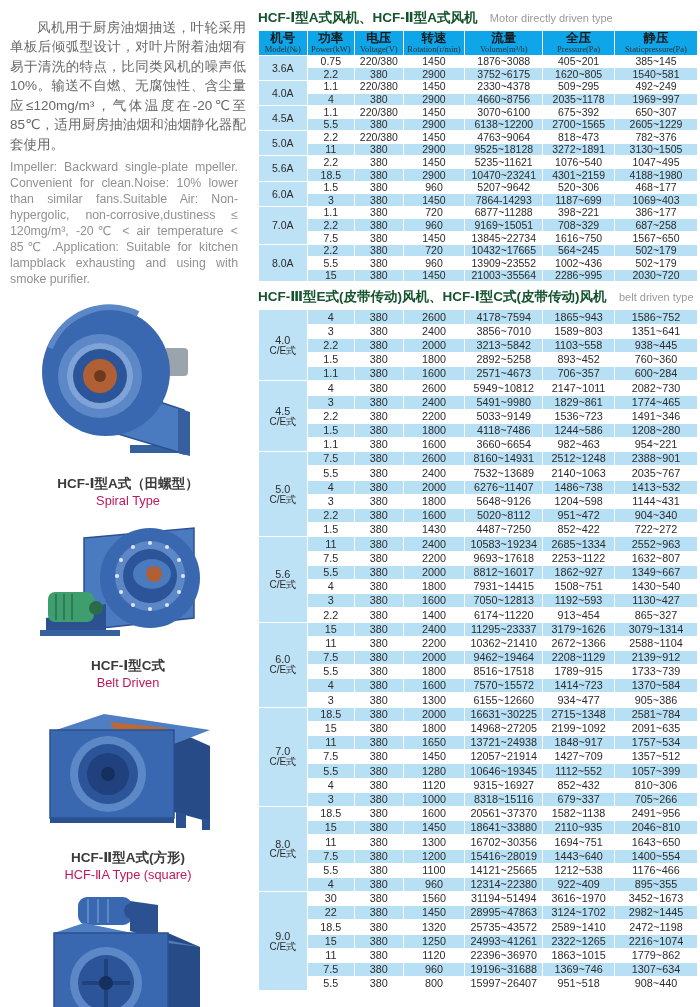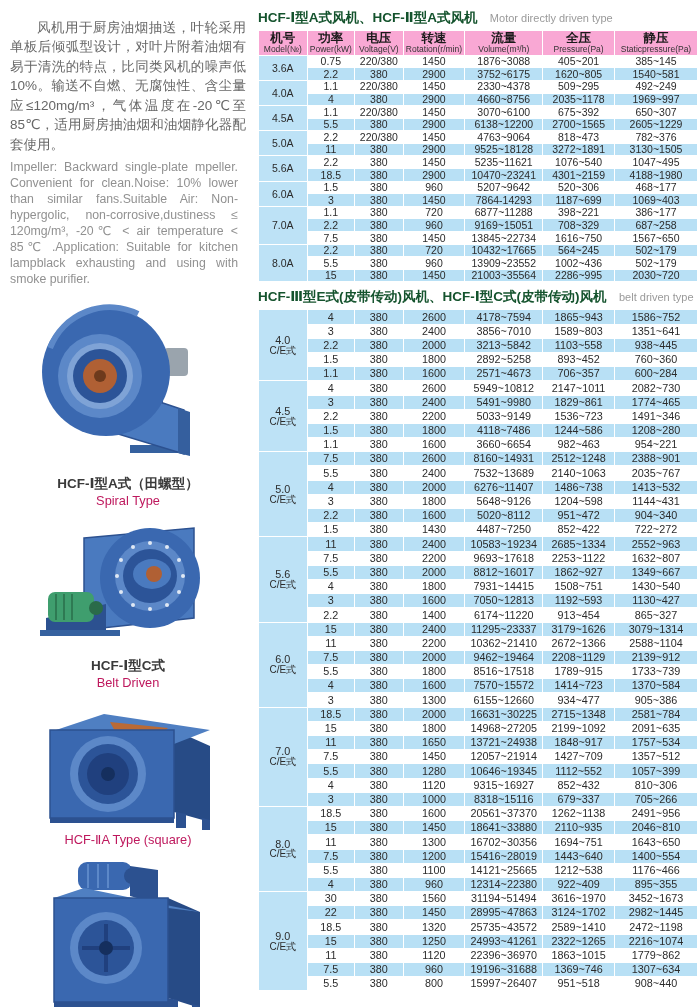--- a/index.html
+++ b/index.html
@@ -13,21 +13,21 @@
   figure svg{display:block;margin:0 auto;}
   .cap-cn{font-size:13.5px;font-weight:bold;color:#3a3a3a;line-height:1.25;margin-top:18px;}
   .cap-en{font-size:12.8px;color:#be185d;line-height:1.2;}
   
   .right{flex:1;padding:6px 2px 0 6px;box-sizing:border-box;}
   .tbl-title{margin:2px 0 3px 0;white-space:nowrap;}
   .tbl-title .cn{color:#14532d;font-weight:bold;font-size:13.5px;}
   .tbl-title .en{color:#9a9a9a;font-size:11px;margin-left:8px;}
   table{width:100%;border-collapse:collapse;table-layout:fixed;}
   th,td{padding:0;border:1px solid #fff;text-align:center;overflow:hidden;white-space:nowrap;}
-  thead th{background:#f9a8d4;height:16px;}
+  thead th{background:#0ea5e9;height:16px;font-family:Liberation Serif, serif;}
   .h-cn{font-size:12.5px;font-weight:bold;color:#1a1a1a;line-height:1.15;}
   .h-en{font-size:8.5px;font-weight:normal;color:#333;line-height:1.1;}
   #tbl-0 td{height:11.6px;font-size:10.5px;color:#2b2b2b;line-height:1;}
   #tbl-1 td{height:13.2px;font-size:10.8px;color:#2b2b2b;line-height:1;}
   tr.band td{background:#b8e0f5;}
   td.model-cell{background:#bde2f6 !important;font-size:11px;color:#222;}
   td.model-cell .m2{font-size:10px;}
 </style>
 </head>
 <body>
@@ -103,20 +103,21 @@
         <rect x="24" y="30" width="124" height="88" fill="#3a68b0" stroke="#2c5190" stroke-width="1.5"></rect>
         <circle cx="82" cy="74" r="38" fill="#5c88c8"></circle>
         <circle cx="82" cy="74" r="30" fill="#2c5498"></circle>
         <circle cx="82" cy="74" r="21" fill="#20407e"></circle>
         <circle cx="82" cy="74" r="7" fill="#152f5e"></circle>
         <polygon points="150,112 160,114 160,128 150,128" fill="#2c5190"></polygon>
         <polygon points="176,118 184,120 184,130 176,130" fill="#2c5190"></polygon>
         <rect x="24" y="118" width="124" height="5" fill="#2c5190"></rect>
       </svg>
       <figcaption>
+        <div class="cap-cn">HCF-Ⅱ型A式(方形)</div>
         <div class="cap-en">HCF-ⅡA Type (square)</div>
       </figcaption>
     </figure>
 
     <figure>
       <svg width="205" height="158" viewBox="0 0 205 158">
         <rect x="52" y="4" width="54" height="28" rx="9" fill="#3a68b0"></rect>
         <line x1="62" y1="6" x2="62" y2="30" stroke="#5c88c8" stroke-width="2"></line>
         <line x1="72" y1="6" x2="72" y2="30" stroke="#5c88c8" stroke-width="2"></line>
         <line x1="82" y1="6" x2="82" y2="30" stroke="#5c88c8" stroke-width="2"></line>
@@ -684,21 +685,21 @@
           </tr>
           <tr>
             <td class="model-cell" rowspan="6">
               <div>8.0</div>
               <div class="m2">C/E式</div>
             </td>
             <td>18.5</td>
             <td>380</td>
             <td>1600</td>
             <td>20561~37370</td>
-            <td>1262~1138</td>
+            <td>1582~1138</td>
             <td>2491~956</td>
           </tr>
           <tr class="band">
             <td>15</td>
             <td>380</td>
             <td>1450</td>
             <td>18641~33880</td>
             <td>2110~935</td>
             <td>2046~810</td>
           </tr>

